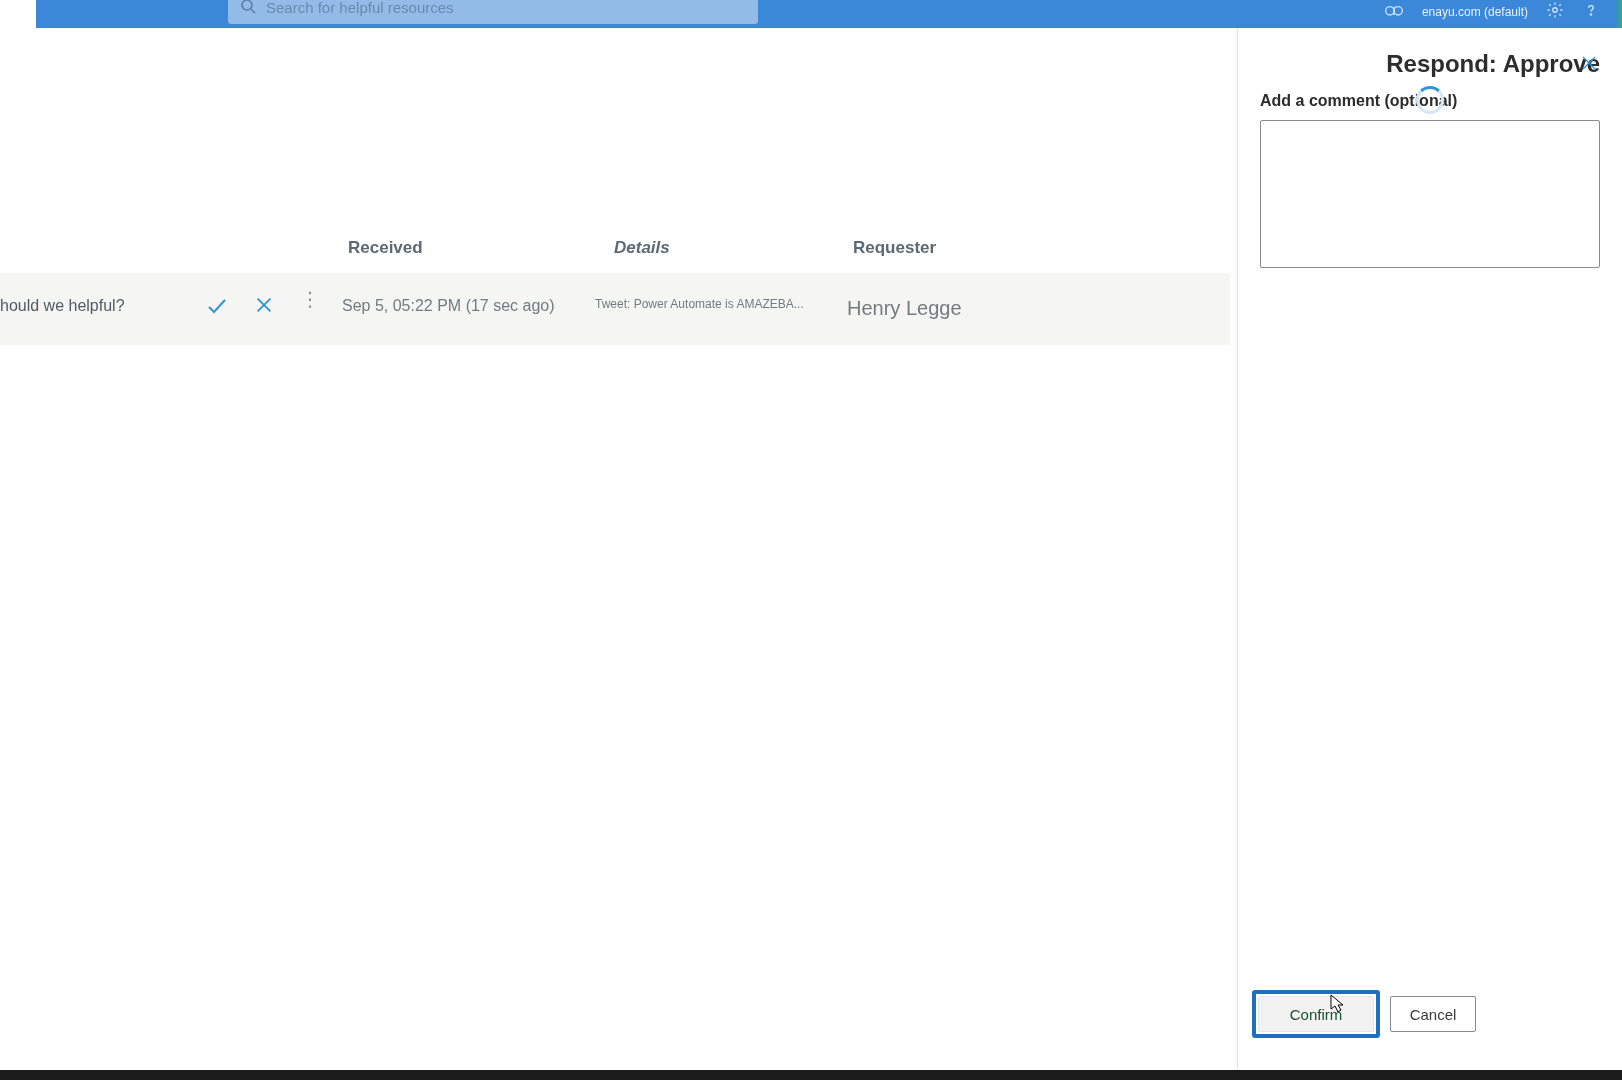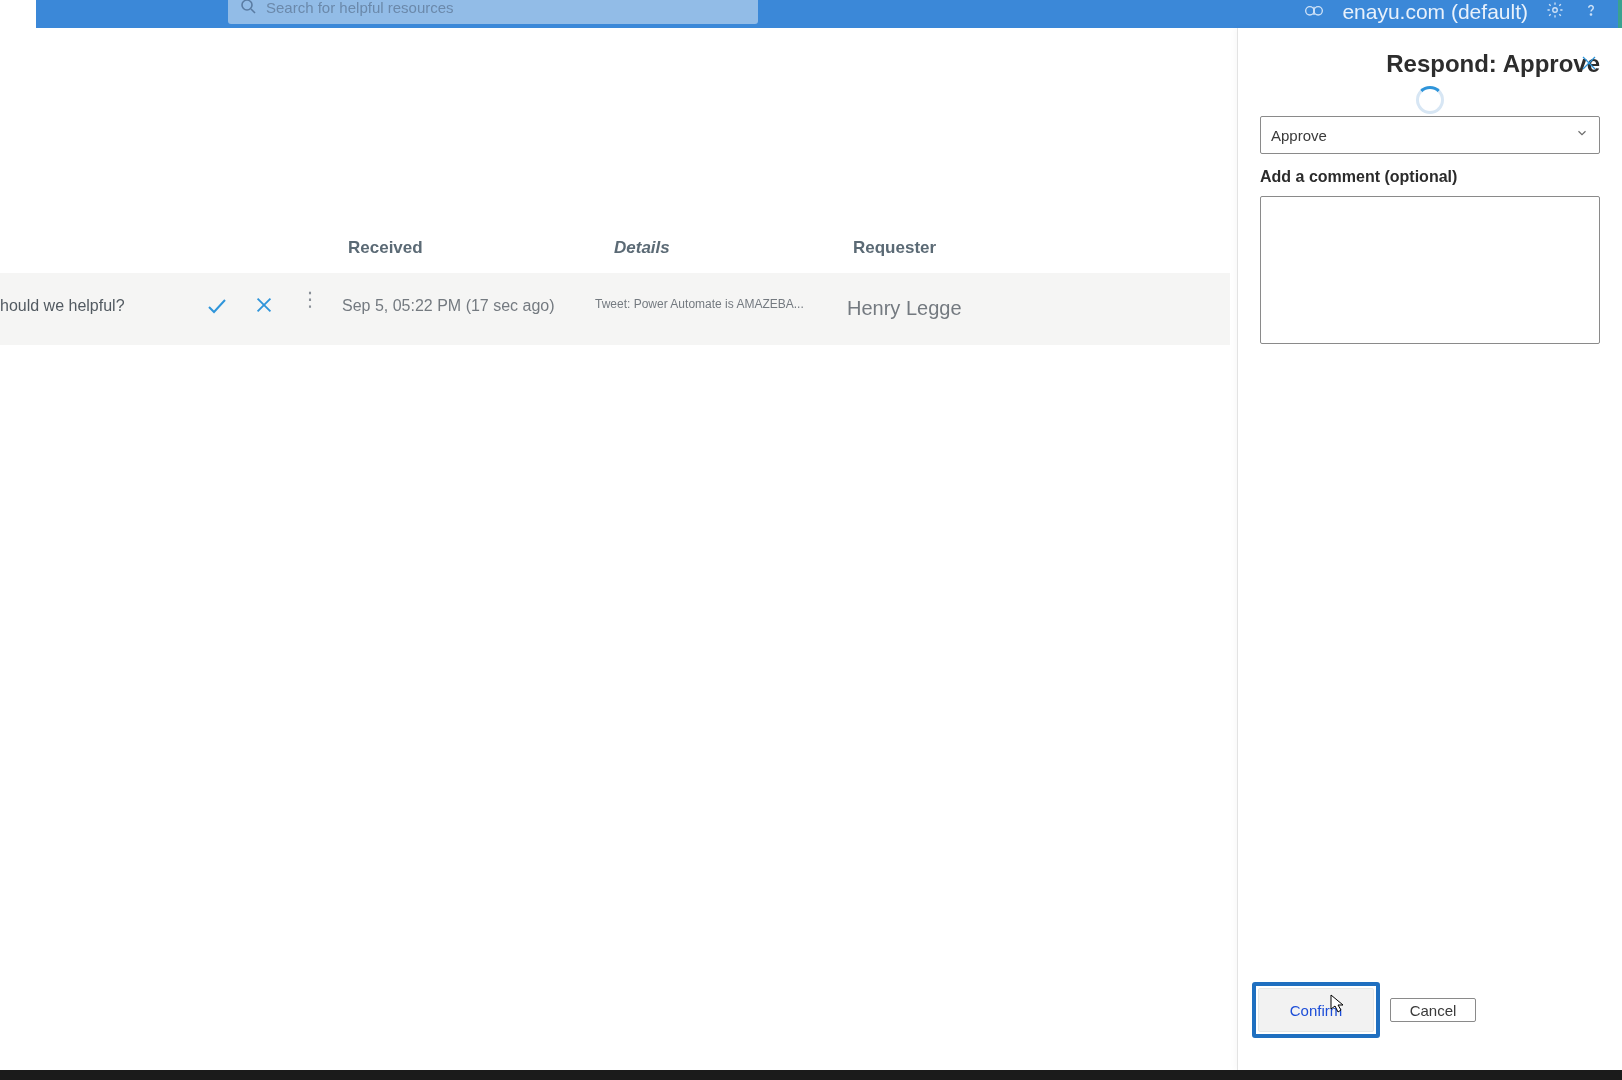--- a/index.html
+++ b/index.html
@@ -54,21 +54,21 @@
       top: -4px;
       display: flex;
       align-items: center;
       gap: 18px;
     }
     .env-icon {
       color: #cfe2f7;
     }
     .tenant-label {
       color: #e8f1fb;
-      font-size: 21px;
+      font-size: 12px;
       white-space: nowrap;
     }
     .gear-icon, .help-icon {
       color: #cfe2f7;
     }
     .avatar {
       width: 32px;
       height: 32px;
       background: #3aa290;
       border-radius: 0;
@@ -248,31 +248,31 @@
       align-items: center;
       gap: 10px;
     }
     .confirm-button-wrap {
       border: 4px solid #1f6fc0;
       border-radius: 3px;
       padding: 2px;
     }
     .confirm-button {
       width: 116px;
-      height: 44px;
+      height: 36px;
       background: #f2f2f2;
       border: 1px solid #e6e6e6;
-      color: #1d4ed8;
+      color: #14532d;
       font-size: 15px;
       cursor: pointer;
       border-radius: 2px;
     }
     .cancel-button {
       width: 86px;
-      height: 24px;
+      height: 36px;
       background: #ffffff;
       border: 1px solid #8a8a8a;
       color: #3a3a3a;
       font-size: 15px;
       cursor: pointer;
       border-radius: 2px;
     }
     .cursor {
       position: absolute;
       bottom: 20px;
@@ -366,28 +366,20 @@
 <div class="side-panel">
   <div class="panel-title">Respond: Approve</div>
   <span class="close-icon">
     <svg width="18" height="18" viewBox="0 0 24 24" fill="none" stroke="currentColor" stroke-width="1.6">
       <line x1="4" y1="4" x2="20" y2="20"></line>
         <line x1="20" y1="4" x2="4" y2="20"></line>
     </svg>
   </span>
   <div class="spinner"></div>
 
-  <div class="decision-select">
-    <span class="decision-text">Approve</span>
-    <span class="chevron-down">
-      <svg width="14" height="14" viewBox="0 0 24 24" fill="none" stroke="currentColor" stroke-width="2">
-        <polyline points="6 9 12 15 18 9"></polyline>
-      </svg>
-    </span>
-  </div>
 
   <div class="comment-label">Add a comment (optional)</div>
   <textarea class="comment-box" style=""></textarea>
 
   <div class="panel-footer">
     <div class="confirm-button-wrap">
       <button class="confirm-button">Confirm</button>
       <span class="cursor">
         <svg width="16" height="20" viewBox="0 0 16 20">
           <path d="M1 1 L1 15 L5 12 L8 18 L11 16 L8 11 L13 11 Z" fill="#ffffff" stroke="#000000" stroke-width="1"></path>

